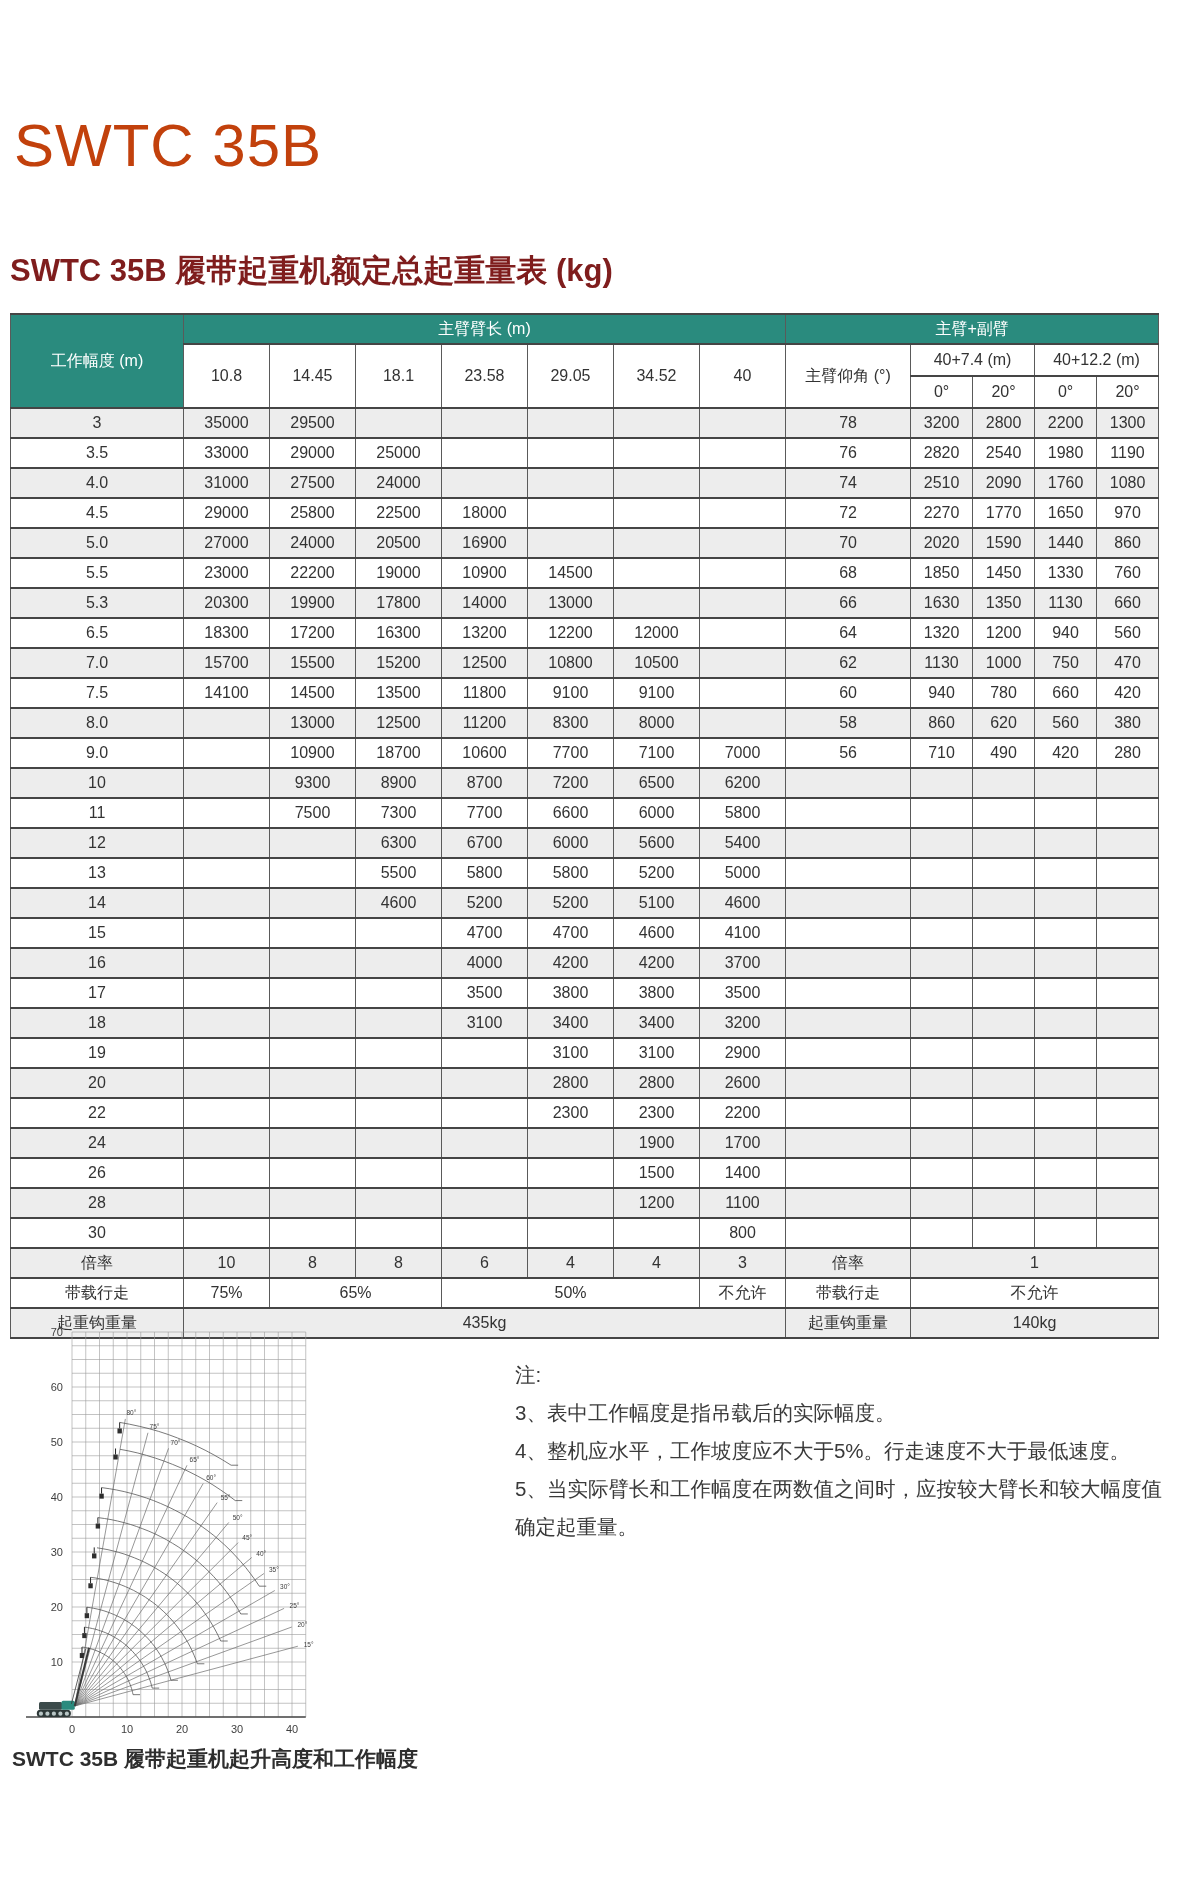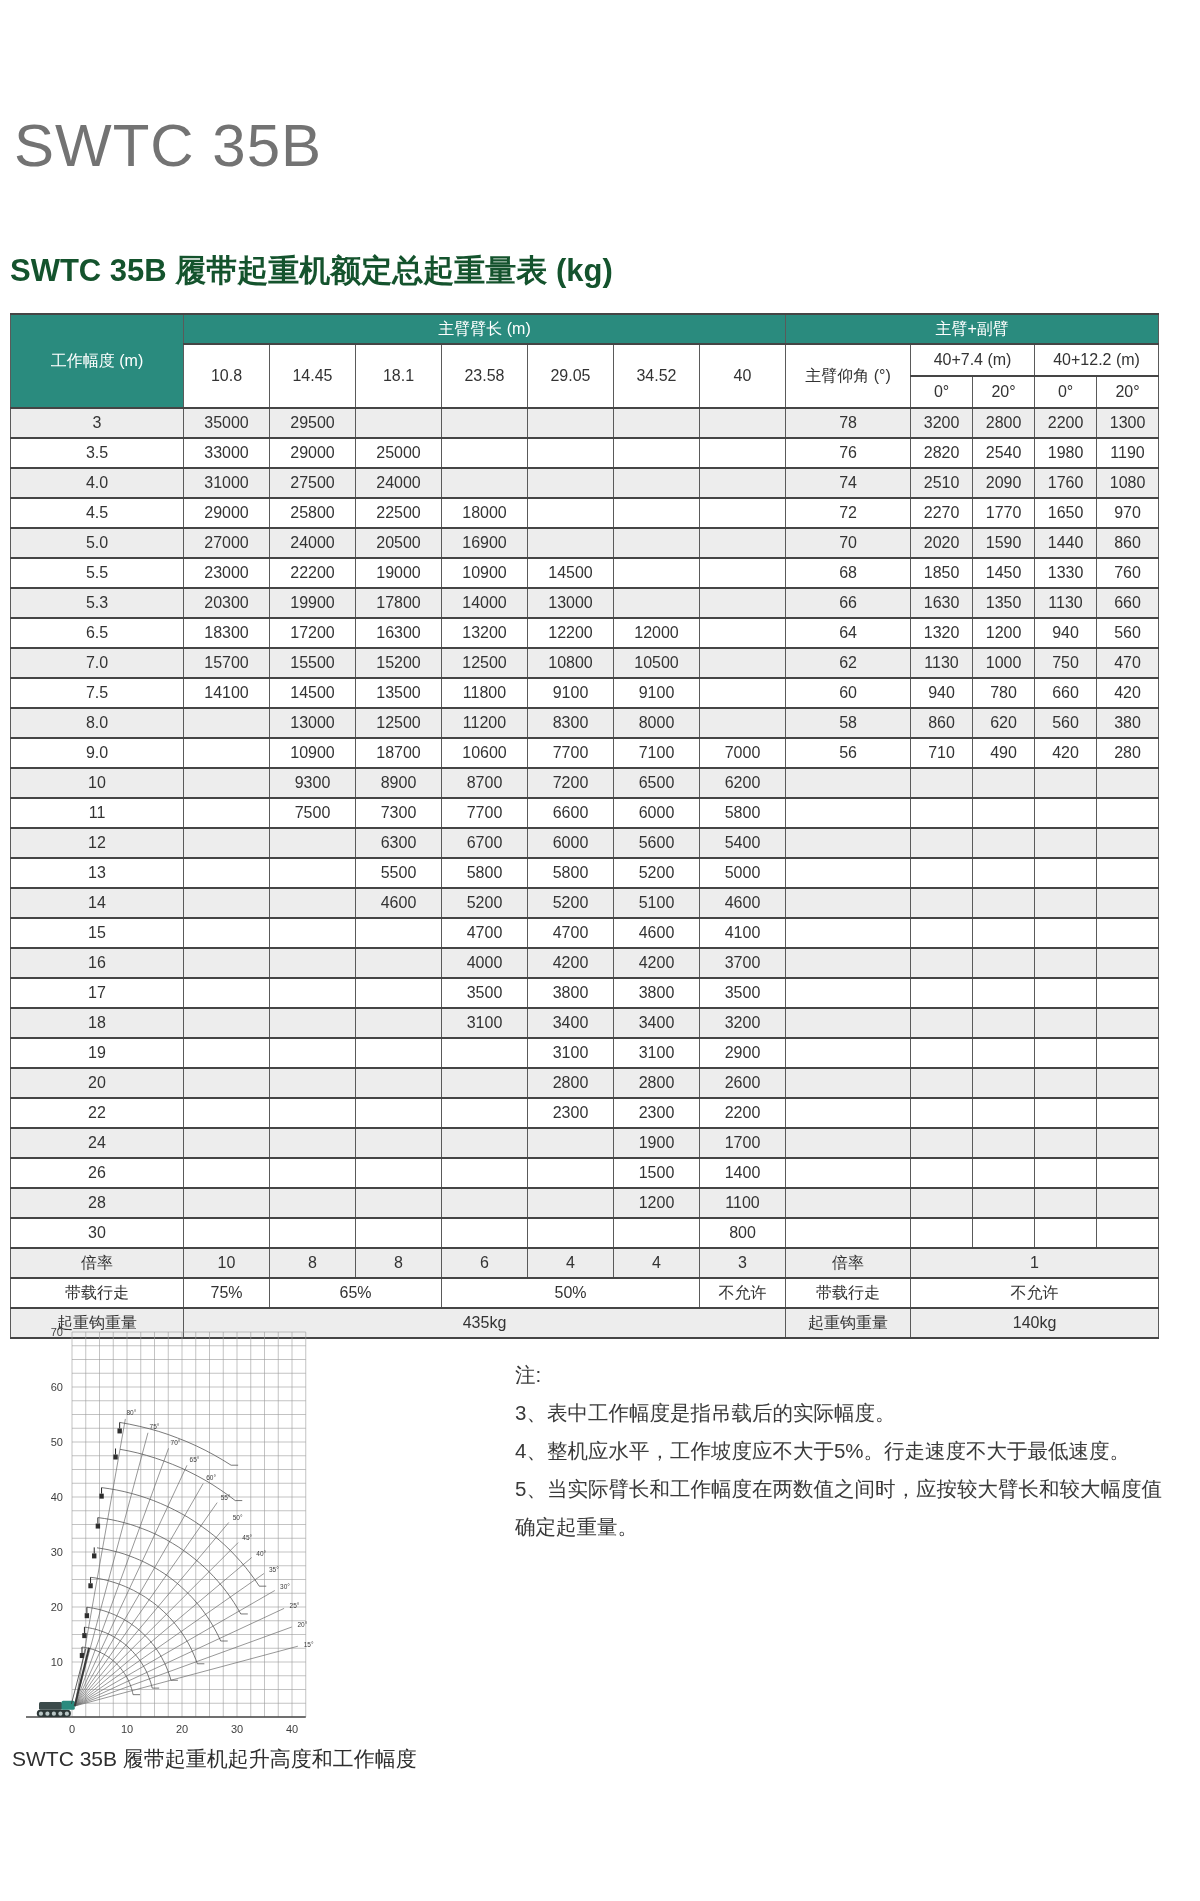--- a/index.html
+++ b/index.html
@@ -2,46 +2,46 @@
 <html style="--accent: #2a8b7e;"><head>
 <meta charset="utf-8">
 <style>
   html,body{margin:0;padding:0;}
   body{
     width:1200px;height:1901px;position:relative;background:#fff;
     font-family:"Liberation Sans","DejaVu Sans",sans-serif;color:#3a3a3a;overflow:hidden;
   }
   .watermark{
     position:absolute;left:14px;top:116px;font-size:60px;line-height:1;
-    color:#737373;font-weight:500;letter-spacing:1px;
+    color:#c2410c;font-weight:500;letter-spacing:1px;
   }
   .subtitle{
     position:absolute;left:10px;top:252px;font-size:31px;line-height:1.2;
-    font-weight:700;color:#14532d;
+    font-weight:700;color:#7f1d1d;
   }
   table.load{
     position:absolute;left:10px;top:313px;width:1148px;
     border-collapse:collapse;table-layout:fixed;
   }
   table.load th,table.load td{
     border-left:1px solid #5a5a5a;border-right:1px solid #5a5a5a;
     border-top:2px solid #454545;border-bottom:2px solid #454545;
     text-align:center;vertical-align:middle;padding:0;
     font-size:16px;font-weight:400;color:#333;height:28px;line-height:1.05;
     overflow:hidden;white-space:nowrap;
   }
   table.load thead tr.r1 th{height:28px;}
   table.load thead tr.r2 th{height:30px;}
   table.load thead tr.r3 th{height:30px;}
   .teal{background:var(--accent,#2a8b7e);color:#fff !important;font-weight:700;font-size:17px;}
   th.radius-h{font-size:18px;}
   tr.gray td{background:#ededed;}
   .chart-wrap{position:absolute;left:10px;top:1305px;width:460px;}
   .chart-wrap svg{display:block;}
-  .chart-caption{font-size:21px;font-weight:400;color:#2e2e2e;margin-top:2px;padding-left:2px;}
+  .chart-caption{font-size:21px;font-weight:700;color:#2e2e2e;margin-top:2px;padding-left:2px;}
   .notes{position:absolute;left:515px;top:1356px;width:655px;font-size:20.5px;line-height:38px;color:#3a3a3a;}
   .notes div{margin:0;}
 </style>
 </head>
 <body>
 
 <div class="watermark">SWTC 35B</div>
 <div class="subtitle">SWTC 35B 履带起重机额定总起重量表 (kg)</div>
 
 <table class="load">

